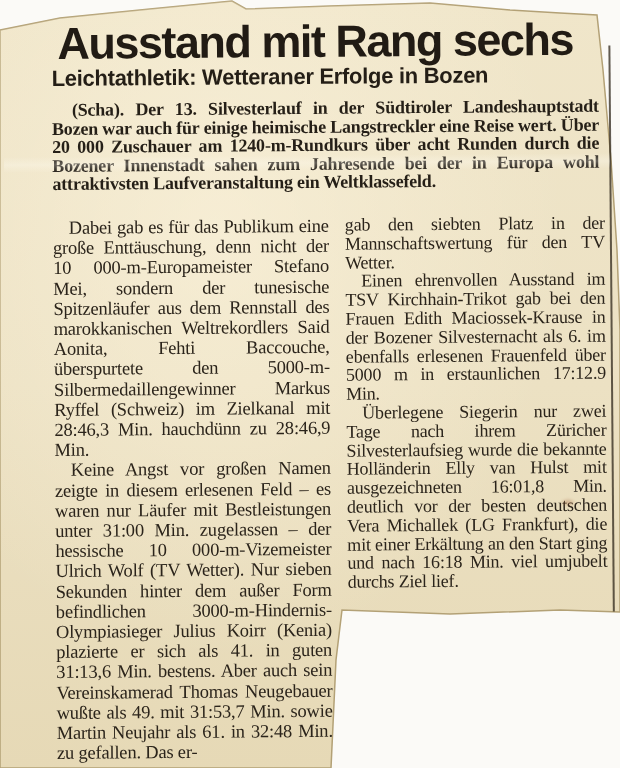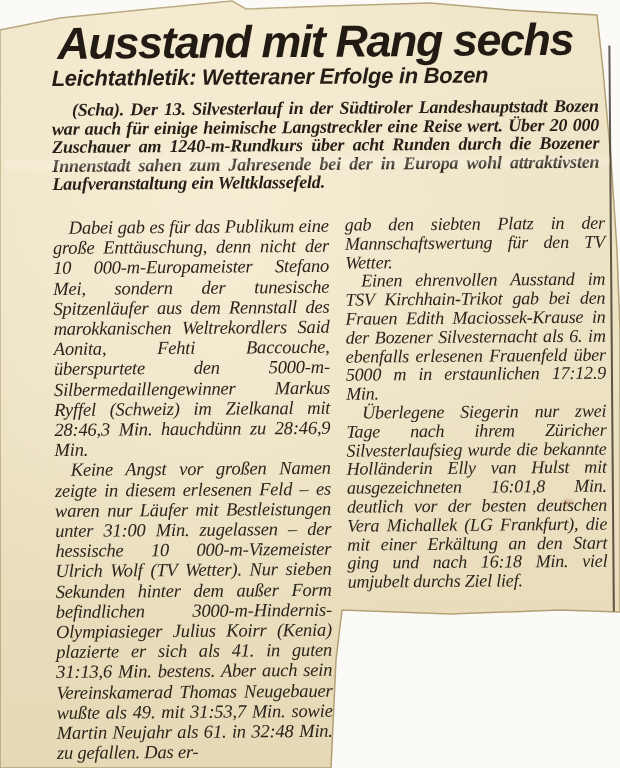--- a/index.html
+++ b/index.html
@@ -1,21 +1,21 @@
 <!DOCTYPE html>
 <html lang="de"><head>
 <meta charset="utf-8">
 <style>
   html,body{margin:0;padding:0;}
   body{
     width:620px;height:768px;overflow:hidden;
     background:#fbfaf7;
     font-family:"Liberation Serif", serif;
   }
-  .stage{position:relative;width:492px;height:768px;font-style:italic;}
+  .stage{position:relative;width:492px;height:768px;}
   .paper-svg{position:absolute;left:0;top:0;z-index:0;}
   .content{
     position:absolute;left:0;top:0;width:620px;height:768px;z-index:1;
     transform:rotate(-0.45deg);transform-origin:300px 380px;
     color:#2b241b;
   }
   .headline{
     position:absolute;left:60px;top:16px;width:552px;margin:0;
     font-family:"Liberation Sans", sans-serif;
     font-size:45px;font-weight:bold;letter-spacing:-1.5px;

